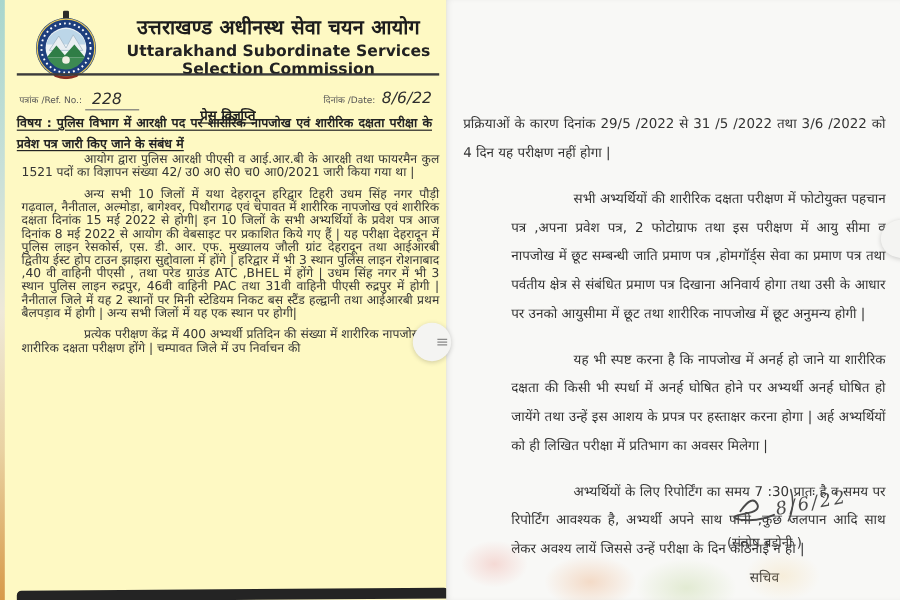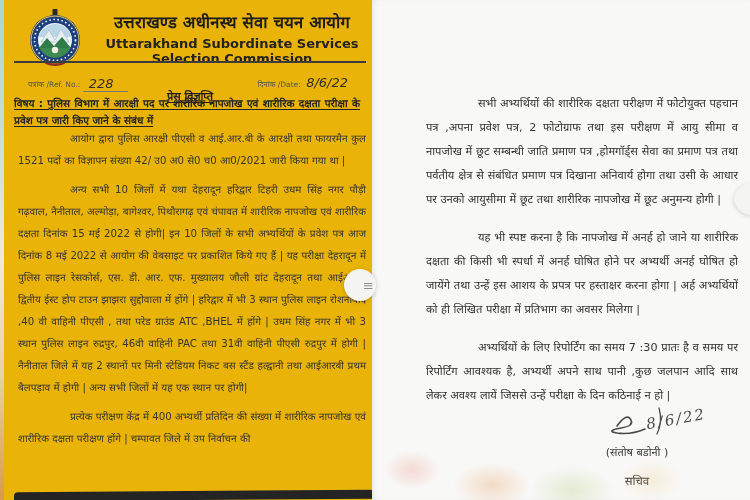--- a/index.html
+++ b/index.html
@@ -1,21 +1,21 @@
 <!DOCTYPE html>
 <html><head>
 <meta charset="utf-8">
 <style>
   html,body{margin:0;padding:0;}
   body{
     width:750px;height:500px;overflow:hidden;position:relative;
     font-family:"DejaVu Sans",sans-serif;background:#f6f5f2;color:#3a3a3a;
   }
   .page{position:absolute;top:0;height:500px;overflow:hidden;}
-  .page-left{left:0;width:372px;background:#eab308;}
+  .page-left{left:0;width:372px;background:#fef9c3;}
   .page-right{
     left:372px;width:378px;background:#f8f8f6;
     box-shadow:inset 3px 0 6px -3px rgba(0,0,0,.12);
   }
   
   .page-right::after{
     content:"";position:absolute;left:0;bottom:0;width:100%;height:90px;
     background:
       radial-gradient(40px 28px at 40px 60px, rgba(238,160,150,.35), transparent 70%),
       radial-gradient(55px 32px at 120px 75px, rgba(233,150,90,.30), transparent 70%),
@@ -28,41 +28,41 @@
     background:linear-gradient(to bottom,#a8d6cd 0%,#c8e0d8 28%,#efe9d8 52%,#e9d2a2 75%,#d79a49 100%);
   }
   
   .header{position:absolute;left:14px;top:6px;width:352px;height:56px;}
   .emblem{position:absolute;left:8px;top:2px;}
   .titles{position:absolute;left:84px;top:4px;width:268px;text-align:center;}
   .org-hi{font-size:16.5px;font-weight:bold;color:#1d1d1d;letter-spacing:.2px;}
   .org-en{font-size:13px;font-weight:bold;color:#222;margin-top:3px;}
   .rule{position:absolute;left:14px;top:61px;width:352px;border-top:2px solid #3c3c3c;}
   .ref-row{position:absolute;left:16px;top:69px;width:348px;height:22px;font-size:7.5px;}
-  .ref-left{position:absolute;left:12px;top:6px;color:#555;text-align:right;}
+  .ref-left{position:absolute;left:0;top:6px;color:#555;text-align:right;}
   .ref-no{
     display:inline-block;font-size:13px;font-style:italic;color:#2e2e2e;
     border-bottom:1px solid #777;padding:0 14px 0 6px;transform:translateY(1px);
   }
   .press-title{
     position:absolute;left:50%;transform:translateX(-50%);top:2px;
     font-size:11px;font-weight:bold;color:#1f1f1f;
     text-decoration:underline;text-underline-offset:2px;margin-top:17px;
   }
-  .ref-right{position:absolute;right:16px;top:6px;color:#555;white-space:nowrap;}
+  .ref-right{position:absolute;right:4px;top:6px;color:#555;white-space:nowrap;}
   .date-val{font-size:13px;font-style:italic;color:#2e2e2e;margin-left:3px;}
   
   .subject{
     position:absolute;left:14px;top:95px;width:346px;
     font-size:10.4px;line-height:17px;font-weight:bold;color:#242424;
     text-decoration:underline;text-underline-offset:2px;text-align:justify;
   }
   .body1{
     position:absolute;left:18px;top:128px;width:348px;
-    font-size:10.2px;line-height:22px;text-align:justify;color:#353535;
+    font-size:10.2px;line-height:11px;text-align:justify;color:#353535;
   }
   .body1 p{margin:0 0 7px 0;text-indent:52px;}
   .bottom-band{
     position:absolute;left:14px;bottom:0;width:360px;height:9px;
     background:#242424;border-radius:4px 4px 0 0;transform:rotate(-.4deg);
   }
   .body2{
     position:absolute;left:14px;top:92px;width:352px;
     font-size:11.2px;line-height:24px;text-align:justify;color:#333;
   }
@@ -146,20 +146,21 @@
     <p>आयोग द्वारा पुलिस आरक्षी पीएसी व आई.आर.बी के आरक्षी तथा फायरमैन कुल 1521 पदों का विज्ञापन संख्या 42/ उ0 अ0 से0 च0 आ0/2021 जारी किया गया था |</p>
     <p>अन्य सभी 10 जिलों में यथा देहरादून हरिद्वार टिहरी उधम सिंह नगर पौड़ी गढ़वाल, नैनीताल, अल्मोड़ा, बागेश्वर, पिथौरागढ़ एवं चंपावत में शारीरिक नापजोख एवं शारीरिक दक्षता दिनांक 15 मई 2022 से होगी| इन 10 जिलों के सभी अभ्यर्थियों के प्रवेश पत्र आज दिनांक 8 मई 2022 से आयोग की वेबसाइट पर प्रकाशित किये गए हैं | यह परीक्षा देहरादून में पुलिस लाइन रेसकोर्स, एस. डी. आर. एफ. मुख्यालय जौली ग्रांट देहरादून तथा आईआरबी द्वितीय ईस्ट होप टाउन झाझरा सुद्दोवाला में होंगे | हरिद्वार में भी 3 स्थान पुलिस लाइन रोशनाबाद ,40 वी वाहिनी पीएसी , तथा परेड ग्राउंड ATC ,BHEL में होंगे | उधम सिंह नगर में भी 3 स्थान पुलिस लाइन रुद्रपुर, 46वी वाहिनी PAC तथा 31वी वाहिनी पीएसी रुद्रपुर में होगी | नैनीताल जिले में यह 2 स्थानों पर मिनी स्टेडियम निकट बस स्टैंड हल्द्वानी तथा आईआरबी प्रथम बैलपड़ाव में होगी | अन्य सभी जिलों में यह एक स्थान पर होगी|</p>
     <p>प्रत्येक परीक्षण केंद्र में 400 अभ्यर्थी प्रतिदिन की संख्या में शारीरिक नापजोख एवं शारीरिक दक्षता परीक्षण होंगे |  चम्पावत जिले में उप निर्वाचन की</p>
   </div>
 
   <div class="bottom-band"></div>
 </div>
 
 <div class="page page-right">
   <div class="body2">
+    <p>प्रक्रियाओं के कारण दिनांक 29/5 /2022  से 31 /5 /2022  तथा 3/6 /2022  को 4 दिन यह परीक्षण नहीं होगा |</p>
     <p class="indent">सभी अभ्यर्थियों की शारीरिक दक्षता परीक्षण में फोटोयुक्त पहचान पत्र ,अपना प्रवेश पत्र, 2 फोटोग्राफ तथा इस परीक्षण में आयु सीमा व नापजोख में छूट सम्बन्धी जाति प्रमाण पत्र ,होमगॉर्ड्स  सेवा का प्रमाण पत्र तथा पर्वतीय क्षेत्र से संबंधित प्रमाण पत्र दिखाना अनिवार्य होगा तथा उसी के आधार पर उनको आयुसीमा में छूट तथा शारीरिक नापजोख में छूट अनुमन्य होगी |</p>
     <p class="indent">यह भी स्पष्ट करना है कि नापजोख में अनर्ह हो जाने या शारीरिक दक्षता की किसी भी स्पर्धा में अनर्ह घोषित होने पर अभ्यर्थी अनर्ह घोषित हो जायेंगे तथा उन्हें इस आशय के प्रपत्र पर हस्ताक्षर करना होगा |  अर्ह  अभ्यर्थियों  को ही लिखित परीक्षा में प्रतिभाग का अवसर मिलेगा |</p>
     <p class="indent">अभ्यर्थियों  के  लिए  रिपोर्टिंग  का  समय  7 :30  प्रातः  है  व  समय  पर रिपोर्टिंग   आवश्यक  है,  अभ्यर्थी अपने साथ पानी ,कुछ जलपान आदि साथ लेकर अवश्य लायें जिससे उन्हें परीक्षा के दिन कठिनाई न हो |</p>
   </div>
 
   <div class="sign-block">
     <div class="sign-scribble">
       <svg width="150" height="44" viewBox="0 0 150 44">
         <path d="M55 26 q10 -14 14 -6 q3 6 -10 8 q-16 3 -4 5 q14 2 28 -4" fill="none" stroke="#4a4a4a" stroke-width="1.6" stroke-linecap="round"></path>
         <path d="M97 8 q4 14 -2 26" fill="none" stroke="#4a4a4a" stroke-width="1.3" stroke-linecap="round"></path>

